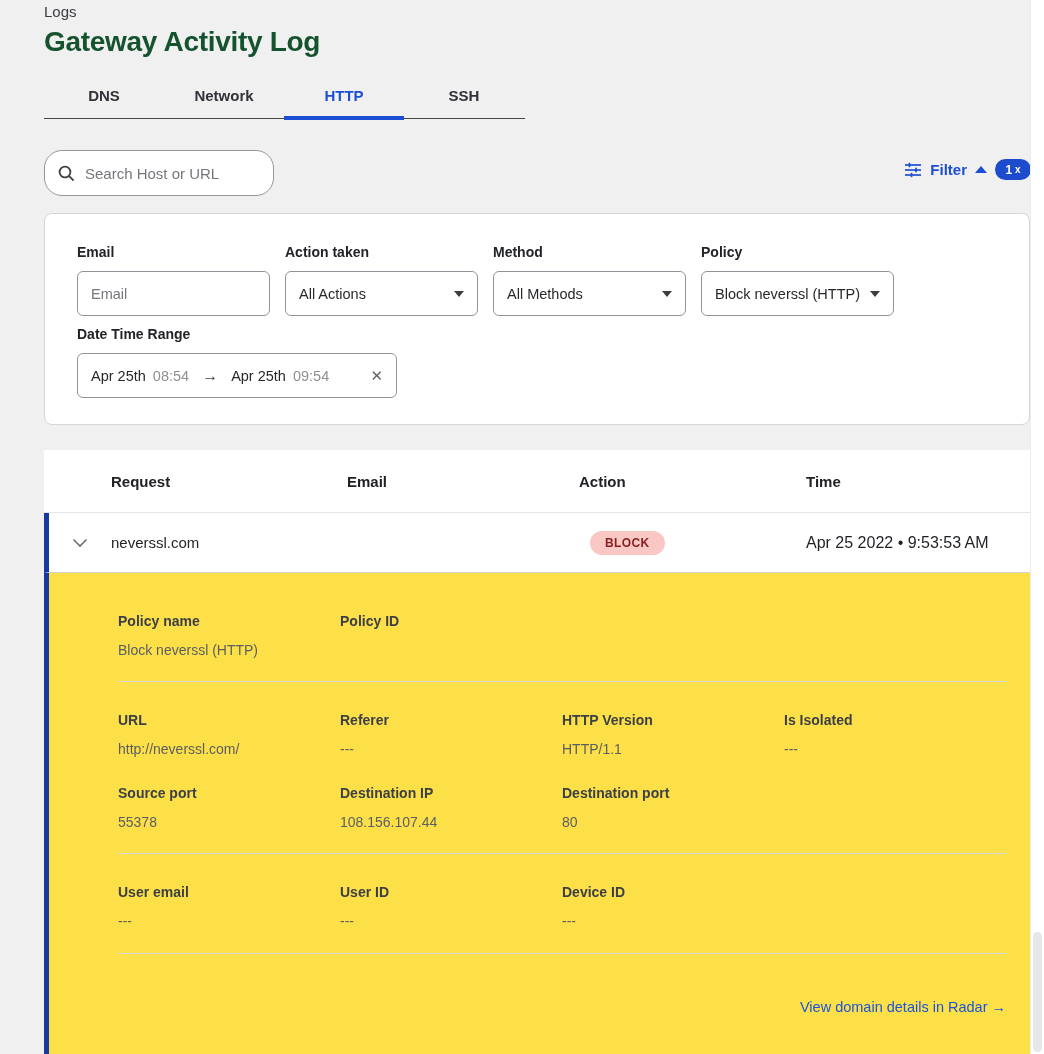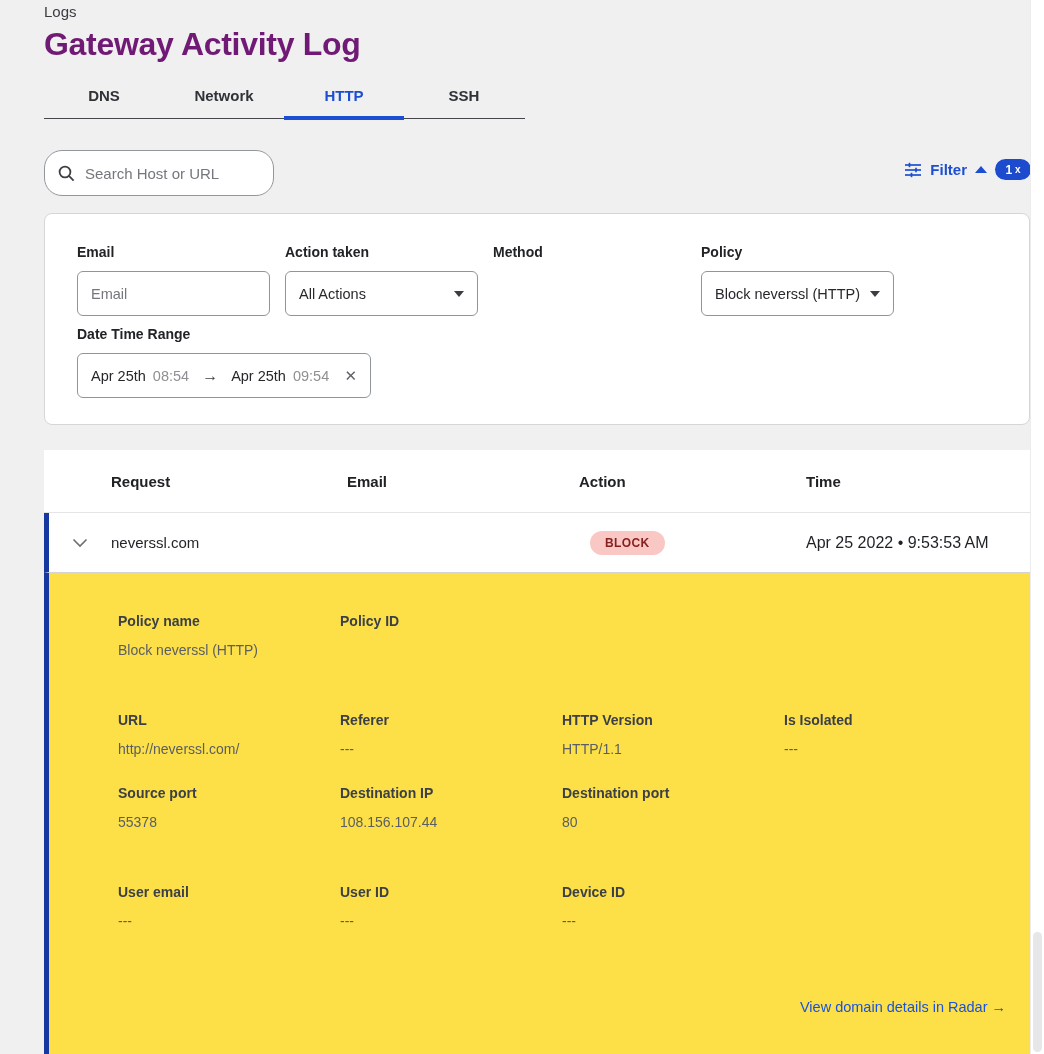--- a/index.html
+++ b/index.html
@@ -6,21 +6,21 @@
   html,body { width:1044px; height:1054px; }
   body {
     font-family:"Liberation Sans", sans-serif;
     background:#f0f0f1;
     position:relative;
     overflow:hidden;
     color:#1f2023;
   }
   
   .breadcrumb { position:absolute; left:44px; top:3px; font-size:15px; color:#393c41; }
-  .page-title { position:absolute; left:44px; top:26px; font-size:32px; font-weight:700; color:#701a75; letter-spacing:-0.3px; }
+  .page-title { position:absolute; left:44px; top:26px; font-size:28px; font-weight:700; color:#14532d; letter-spacing:-0.3px; }
   
   .tabs { position:absolute; left:44px; top:73px; width:481px; height:46px; display:flex; border-bottom:1px solid #44464b; }
   .tab { width:120px; display:flex; align-items:center; justify-content:center; font-size:15px; font-weight:600; color:#2f3237; position:relative; cursor:pointer; }
   .tab.active { color:#1b4ed2; }
   .tab.active::after { content:""; position:absolute; left:0; right:0; bottom:-2px; height:4px; background:#1b4ed2; }
   
   .search-box { position:absolute; left:44px; top:150px; width:230px; height:46px; background:#fff; border:1px solid #92979e; border-radius:18px; display:flex; align-items:center; padding-left:13px; }
   .search-box svg { flex:0 0 auto; }
   .search-box input { border:0; outline:0; background:transparent; margin-left:10px; width:170px; font-size:15px; font-family:inherit; color:#26282c; }
   .search-box input::placeholder { color:#74777c; }
@@ -32,21 +32,21 @@
   .filter-badge .x { font-size:10px; font-weight:700; }
   
   .filter-card { position:absolute; left:44px; top:213px; width:986px; height:212px; background:#fff; border:1px solid #d6d6d8; border-radius:8px; }
   .fgroup { position:absolute; }
   .flabel { font-size:14px; font-weight:700; color:#212327; }
   .ffield { margin-top:11px; width:193px; height:45px; border:1px solid #90959c; border-radius:6px; background:#fff; display:flex; align-items:center; padding:0 13px; font-size:14.5px; color:#26282c; cursor:pointer; }
   .ffield input { border:0; outline:0; width:100%; font-size:14.5px; font-family:inherit; color:#26282c; background:transparent; }
   .ffield input::placeholder { color:#74777c; }
   .ffield .sel-text { flex:1; white-space:nowrap; overflow:hidden; }
   .caret-down { width:0; height:0; border-left:5px solid transparent; border-right:5px solid transparent; border-top:6px solid #3a3d41; margin-left:6px; }
-  .date-field { width:294px; }
+  .date-field { width:320px; }
   .date-field .d { color:#26282c; }
   .date-field .t { color:#8d9094; margin-left:7px; }
   .date-field .arr { color:#3a3d41; font-size:16px; margin:0 13px; }
   .date-field .clear { margin-left:auto; color:#5f6368; font-size:15px; cursor:pointer; }
   
   .thead { position:absolute; left:44px; top:450px; width:986px; height:63px; background:#fff; display:grid; grid-template-columns:67px 236px 232px 227px 1fr; align-items:center; border-bottom:1px solid #e5e5e7; }
   .thead .th { font-size:15px; font-weight:700; color:#202226; }
   .trow { position:absolute; left:44px; top:513px; width:986px; height:60px; background:#fff; border-left:5px solid #17389e; display:grid; grid-template-columns:62px 236px 232px 227px 1fr; align-items:center; border-bottom:1px solid #d4d4d6; cursor:pointer; }
   .expander { display:flex; justify-content:center; align-items:center; }
   .req { font-size:15px; color:#24262a; }
@@ -116,20 +116,24 @@
   </div>
   <div class="fgroup" style="left:240px; top:30px;">
     <div class="flabel">Action taken</div>
     <div class="ffield">
       <span class="sel-text">All Actions</span>
       <span class="caret-down"></span>
     </div>
   </div>
   <div class="fgroup" style="left:448px; top:30px;">
     <div class="flabel">Method</div>
+    <div class="ffield">
+      <span class="sel-text">All Methods</span>
+      <span class="caret-down"></span>
+    </div>
   </div>
   <div class="fgroup" style="left:656px; top:30px;">
     <div class="flabel">Policy</div>
     <div class="ffield">
       <span class="sel-text">Block neverssl (HTTP)</span>
       <span class="caret-down"></span>
     </div>
   </div>
   <div class="fgroup" style="left:32px; top:112px;">
     <div class="flabel">Date Time Range</div>

